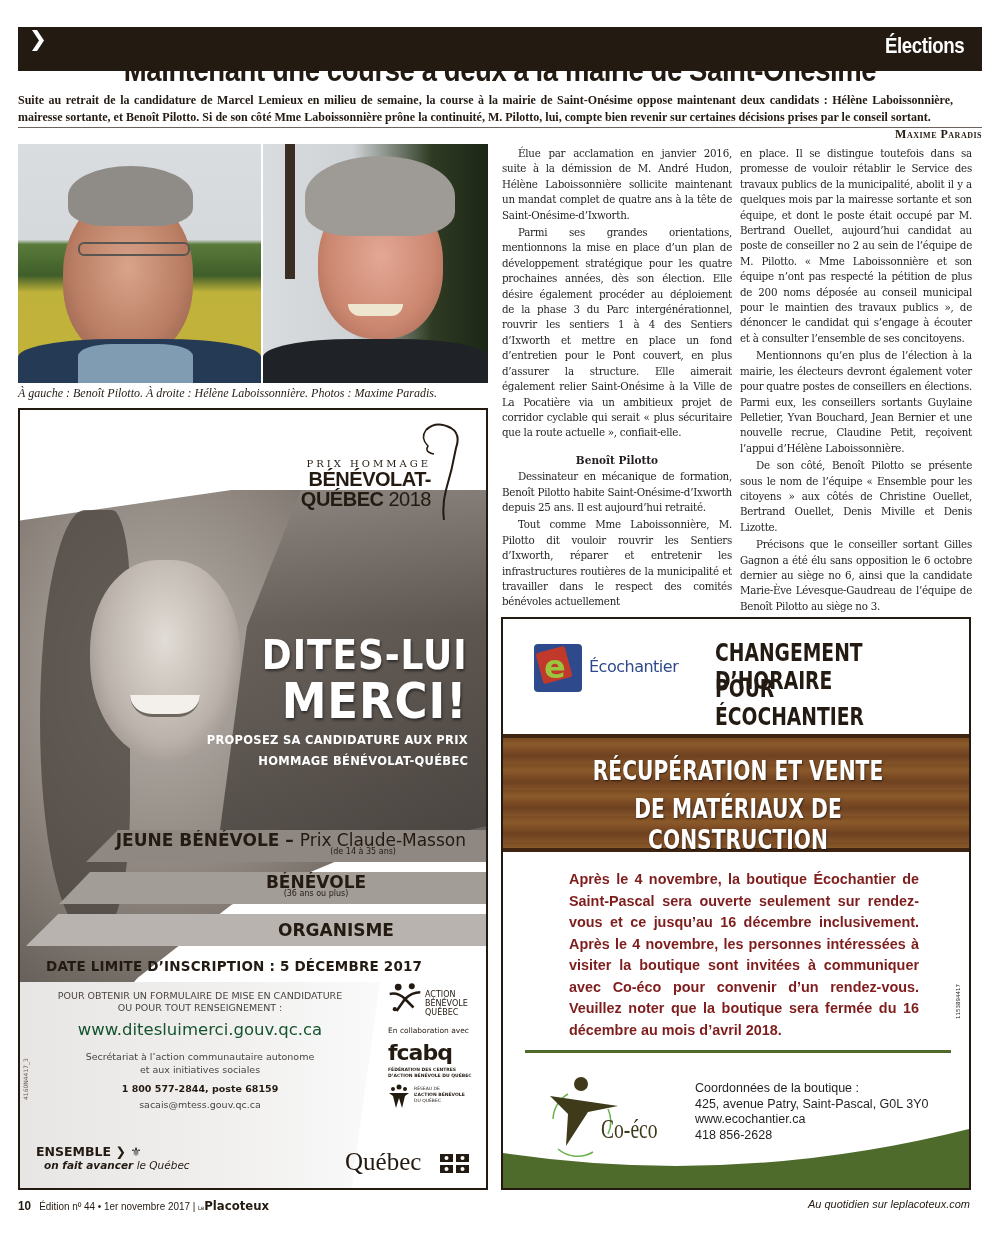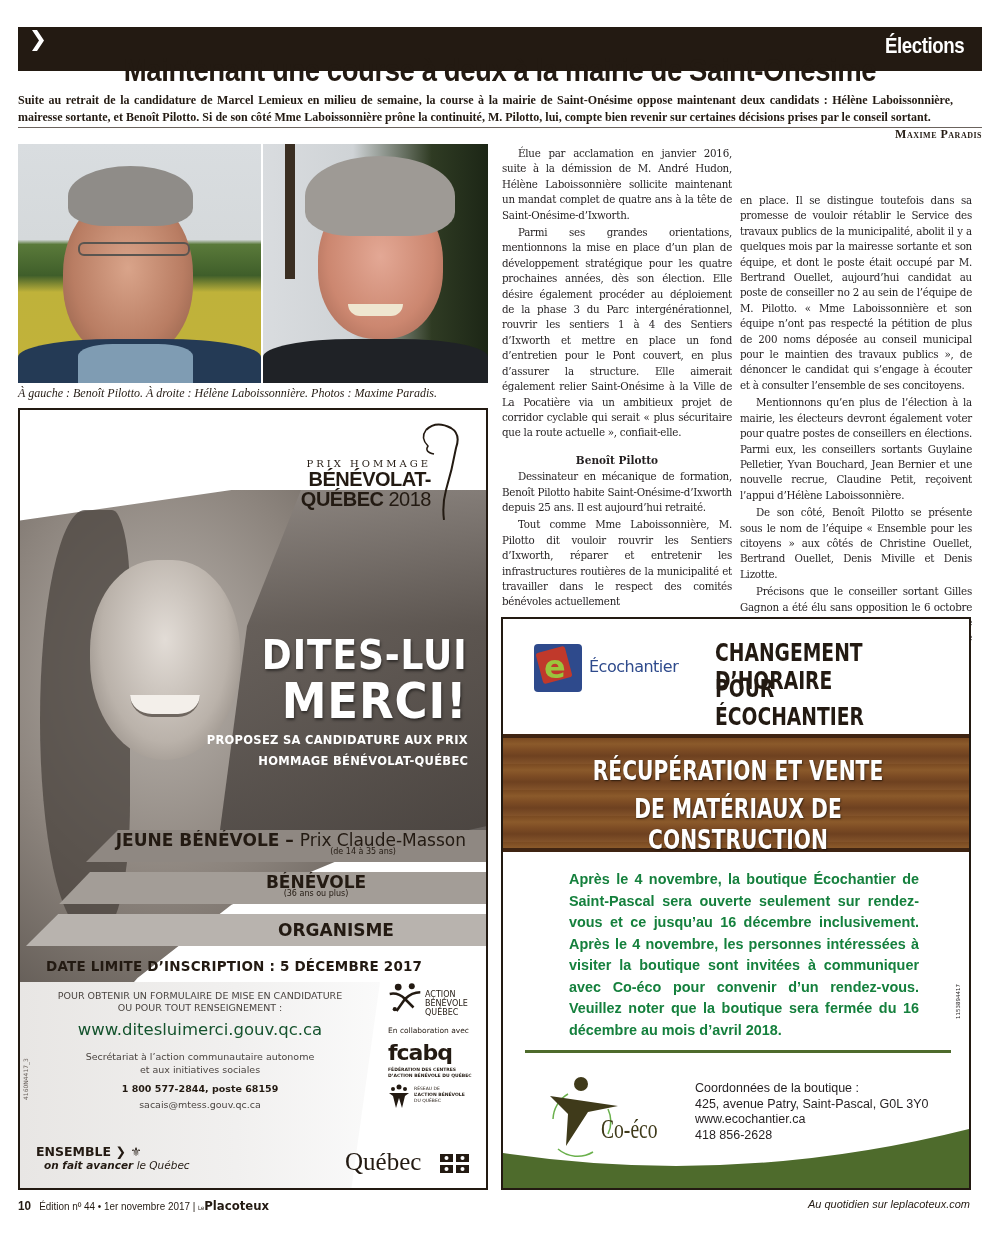--- a/index.html
+++ b/index.html
@@ -22,21 +22,21 @@
   .photo { position: relative; height: 100%; overflow: hidden; }
   .photo-left { width: 243px; background: linear-gradient(to bottom, #d9dde0 0%, #d5d9db 40%, #5a7a3a 42%, #3f5e2a 55%, #bfb23a 62%, #c2b23a 100%); }
   .photo-right { width: 225px; background: linear-gradient(to right, #d9dcdf 0%, #cfd3d6 40%, #2f3b23 75%, #1c2616 100%); }
   .head { position: absolute; border-radius: 48% 48% 45% 45%; }
   .hair { position: absolute; border-radius: 50% 50% 30% 30%; }
   .caption { position: absolute; left: 18px; top: 386px; font-family: "Liberation Serif", serif; font-style: italic; font-weight: normal; font-size: 12px; color: #231a12; }
 
   
   .col { position: absolute; top: 146px; width: 230px; font-family: "DejaVu Serif", serif; font-size: 10.3px; line-height: 15.4px; color: #231f20; text-align: justify; hyphens: auto; }
   .col p { text-indent: 16px; margin-bottom: 2px; letter-spacing: -0.25px; }
-  .col p.noindent { text-indent: 0; margin-top: 47px; }
+  .col p.noindent { text-indent: 0; }
   .col h3 { font-size: 10.5px; font-weight: bold; text-align: center; margin: 12px 0 1px; }
   .col-1 { left: 502px; }
   .col-2 { left: 740px; width: 232px; }
 
   
   .ad1 { position: absolute; left: 18px; top: 408px; width: 470px; height: 782px; border: 2px solid #231a12; background: #ffffff; overflow: hidden; }
   .ad1 .photo-arc { position: absolute; left: 0; top: 80px; width: 470px; height: 610px; background: radial-gradient(ellipse at 30% 30%, #b9b3ad 0%, #8c847d 35%, #5f5852 65%, #3d3732 100%); clip-path: polygon(0 5%, 45% 0, 100% 0, 100% 55%, 70% 60%, 45% 68%, 25% 80%, 8% 95%, 0 100%); }
   .ad1 .face { position: absolute; left: 70px; top: 150px; width: 150px; height: 200px; border-radius: 45% 45% 50% 50%; background: radial-gradient(ellipse at 50% 40%, #e2dcd6 0%, #bab2aa 60%, #7e766f 100%); }
   .ad1 .smile { position: absolute; left: 110px; top: 285px; width: 70px; height: 22px; border-radius: 0 0 35px 35px; background: #f3efea; border-bottom: 3px solid #6e665f; }
   .ad1 .hair-l { position: absolute; left: 20px; top: 100px; width: 90px; height: 420px; border-radius: 50% 20% 30% 50%; background: #4a433d; opacity: 0.75; }
@@ -90,21 +90,21 @@
   .ad2 .logo-box .e { position: absolute; left: 10px; top: 5px; font-family: "DejaVu Sans", sans-serif; font-weight: bold; font-size: 32px; color: #9bc53d; line-height: 36px; }
   .ad2 .logo-box .red { position: absolute; left: 5px; top: 5px; width: 30px; height: 32px; background: #c0392b; border-radius: 3px; transform: rotate(-15deg); }
   .ad2 .logo-name { position: absolute; left: 86px; top: 38px; font-family: "DejaVu Sans", sans-serif; font-size: 16px; color: #2e4a8c; letter-spacing: -0.5px; }
   .ad2 .head1, .ad2 .head2 { position: absolute; left: 212px; font-family: "DejaVu Sans", sans-serif; font-weight: bold; font-size: 24px; color: #231a12; transform: scaleX(0.78); transform-origin: left; letter-spacing: 0; }
   .ad2 .head1 { top: 20px; }
   .ad2 .head2 { top: 56px; }
   .ad2 .wood { position: absolute; left: 0; top: 115px; width: 470px; height: 118px; background: repeating-linear-gradient(to bottom, #7a4a22 0px, #8b5a2b 6px, #7d4c24 12px, #6e4120 18px, #83532a 26px); border-top: 4px solid #3f2412; border-bottom: 4px solid #3f2412; }
   .ad2 .wood-t1, .ad2 .wood-t2 { position: absolute; left: 0; width: 470px; text-align: center; font-family: "DejaVu Sans", sans-serif; font-weight: bold; font-size: 27px; color: #fff; transform: scaleX(0.75); text-shadow: 1px 1px 2px rgba(0,0,0,0.6); }
   .ad2 .wood-t1 { top: 136px; }
   .ad2 .wood-t2 { top: 174px; }
-  .ad2 .body { position: absolute; left: 66px; top: 250px; width: 350px; font-family: "Liberation Sans", sans-serif; font-weight: bold; font-size: 14.4px; line-height: 21.5px; color: #15803d; text-align: justify; }
+  .ad2 .body { position: absolute; left: 66px; top: 250px; width: 350px; font-family: "Liberation Sans", sans-serif; font-weight: bold; font-size: 14.4px; line-height: 21.5px; color: #7f1d1d; text-align: justify; }
   .ad2 .code-v2 { position: absolute; left: 452px; top: 400px; transform: rotate(-90deg); transform-origin: left top; font-family: "DejaVu Sans", sans-serif; font-size: 5.5px; color: #231f20; }
   .ad2 .green-rule { position: absolute; left: 22px; top: 431px; width: 426px; height: 3px; background: #4e6b2c; }
   .ad2 .coeco-icon { position: absolute; left: 35px; top: 455px; width: 90px; height: 90px; }
   .ad2 .coeco-name { position: absolute; left: 98px; top: 494px; font-family: "Liberation Serif", serif; font-size: 28px; color: #3f3a1a; transform: scaleX(0.7); transform-origin: left; }
   .ad2 .contact { position: absolute; left: 192px; top: 462px; font-family: "Liberation Sans", sans-serif; font-size: 12.5px; line-height: 15.5px; color: #231f20; }
   .ad2 .wave { position: absolute; left: 0; bottom: 0; width: 470px; height: 60px; }
 
   
   .footer-left { position: absolute; left: 18px; top: 1198px; font-family: "Liberation Sans", sans-serif; font-size: 11px; color: #231a12; transform: scaleX(0.9); transform-origin: left; }
   .footer-left .pg { font-weight: bold; font-size: 13px; margin-right: 6px; }

